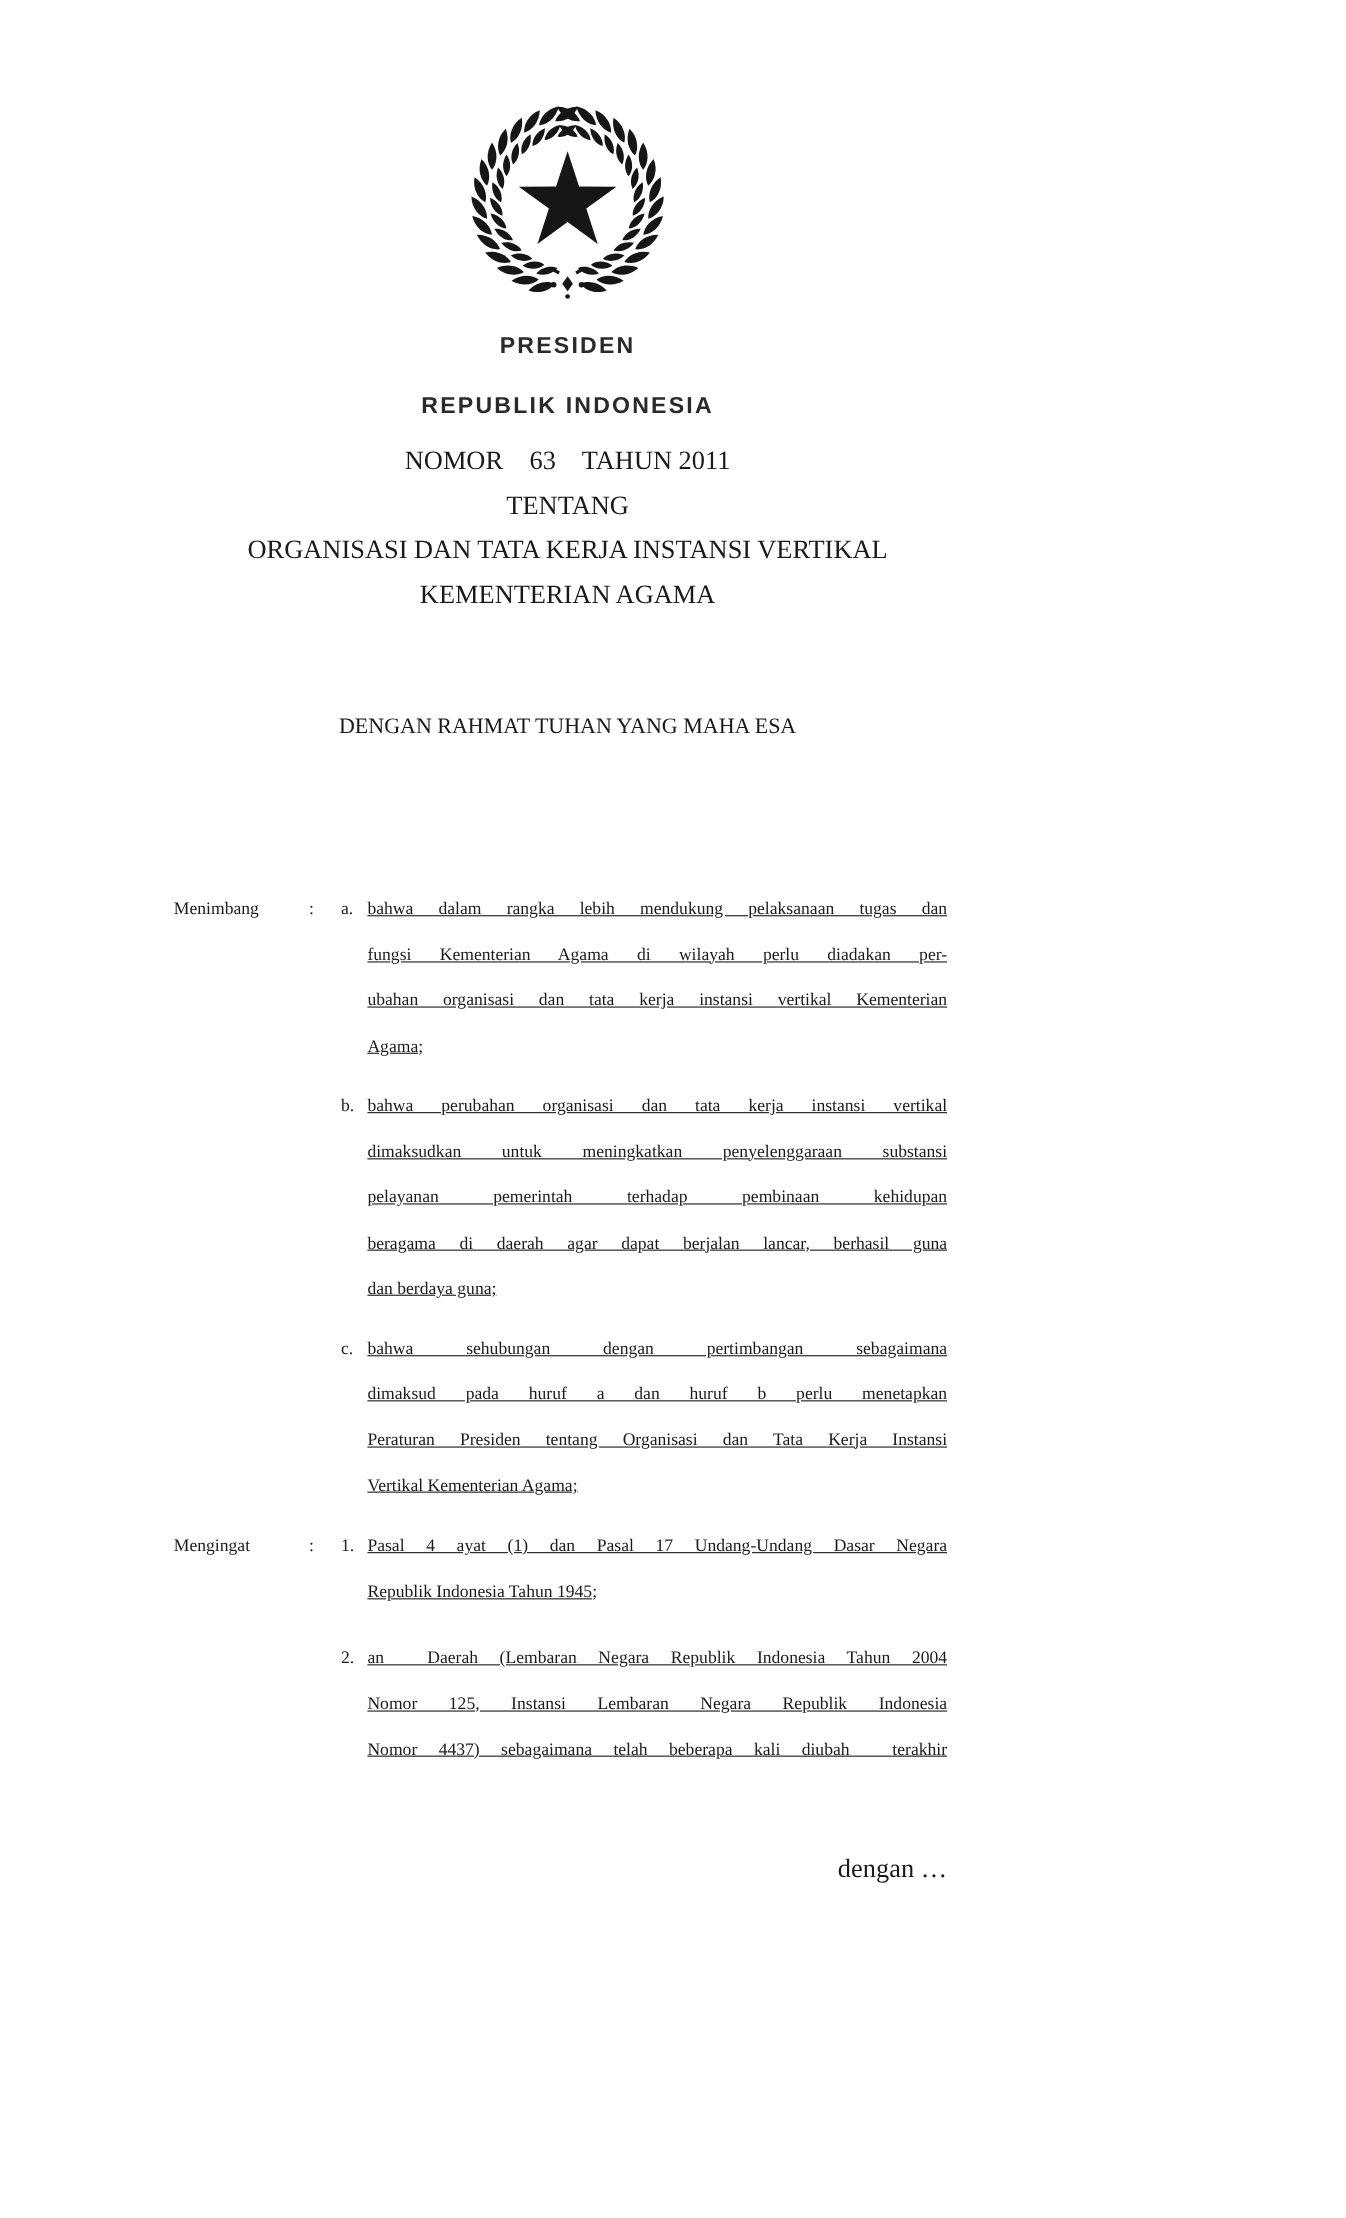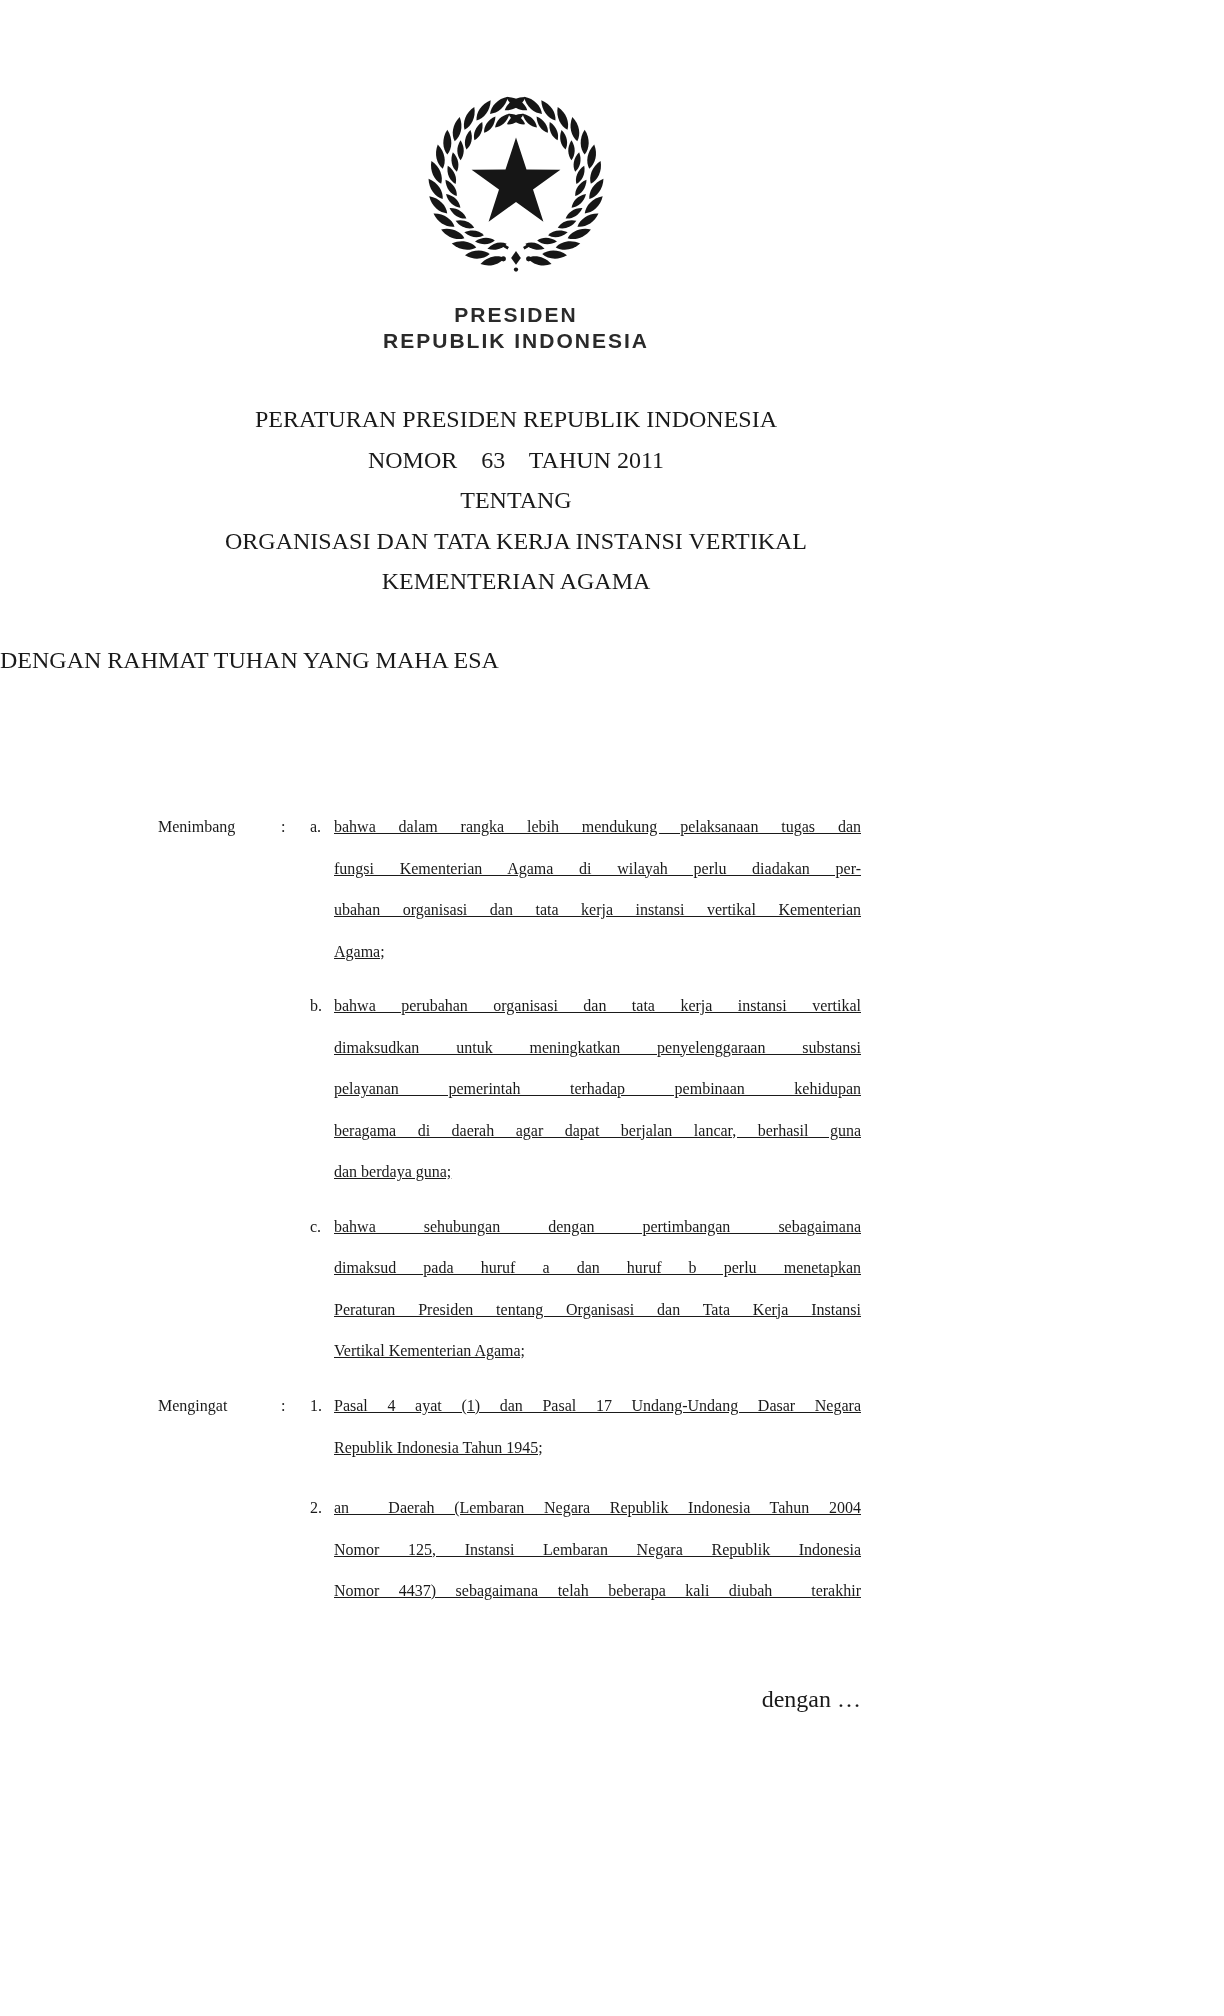--- a/index.html
+++ b/index.html
@@ -13,32 +13,33 @@
   }
   
   .seal{position:absolute;top:84px;left:0;width:100%;text-align:center;}
   .emblem{display:block;margin:0 auto;}
   .seal-caption{
     font-family:"Liberation Sans", sans-serif;
     font-weight:bold;
     font-size:21px;line-height:26px;
     letter-spacing:2px;
     color:#2a2a2a;
+    margin-top:28px;
   }
   .seal-caption.first{margin-top:14px;}
   
   .title-block{
     position:absolute;top:399px;left:0;width:100%;
     text-align:center;
     font-size:24px;line-height:40.5px;
   }
   .pre{white-space:pre;}
   .center-line{
     position:absolute;left:0;width:100%;
-    text-align:left;font-size:24px;line-height:30px;
+    text-align:center;font-size:20px;line-height:30px;
   }
   .invocation{top:645px;}
   .authority{top:727px;}
   
   .clause-row{
     position:absolute;left:158px;right:171px;
     display:flex;align-items:flex-start;
     font-size:16px;line-height:41.5px;
   }
   .menimbang{top:806px;}
@@ -138,21 +139,20 @@
         <circle cx="118" cy="180" r="2.6"></circle>
         <path d="M97,169 l-7,-4 M113,169 l7,-4" stroke="#161616" stroke-width="3" fill="none"></path>
         <circle cx="105" cy="191" r="2.2"></circle>
       </g>
     </svg>
     <div class="seal-caption first">PRESIDEN</div>
     <div class="seal-caption">REPUBLIK INDONESIA</div>
   </header>
 
   <section class="title-block">
-    <div class="tline">PERATURAN PRESIDEN REPUBLIK INDONESIA</div>
     <div class="tline pre">NOMOR    63    TAHUN 2011</div>
     <div class="tline">TENTANG</div>
     <div class="tline">ORGANISASI DAN TATA KERJA INSTANSI VERTIKAL</div>
     <div class="tline">KEMENTERIAN AGAMA</div>
   </section>
 
   <div class="center-line invocation">DENGAN RAHMAT TUHAN YANG MAHA ESA</div>
 
   <section class="clause-row menimbang">
     <div class="clause-label">Menimbang</div>

